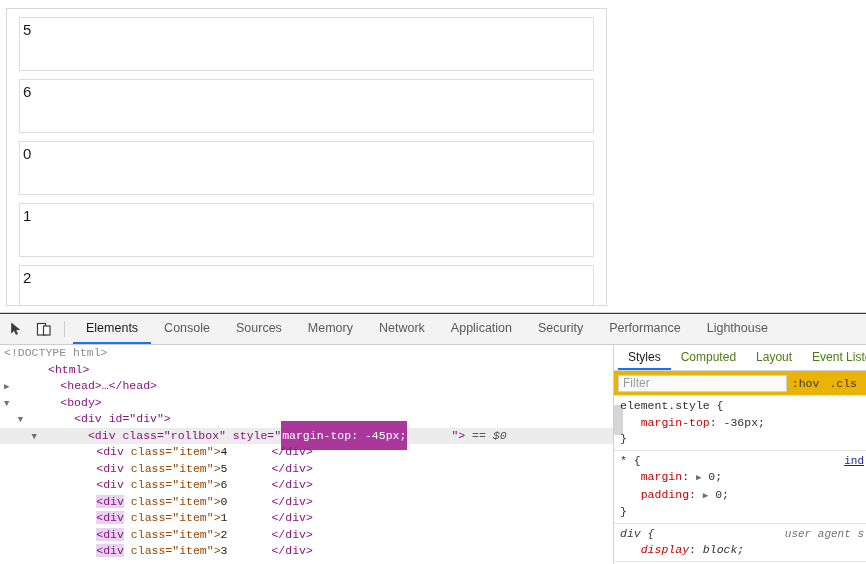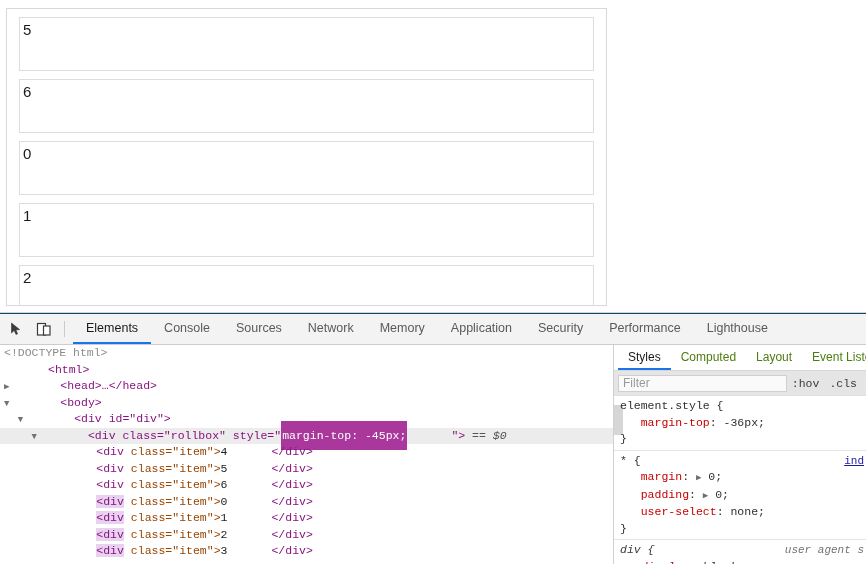--- a/index.html
+++ b/index.html
@@ -202,21 +202,21 @@
     border-bottom: 2px solid #1a73e8;
     text-align: center;
   }
   #styles-filterbar {
     height: 25px;
     display: flex;
     align-items: center;
     border-bottom: 1px solid #e0e0e0;
     padding: 0 4px;
     box-sizing: border-box;
-    background: #e5e5e5;
+    background: #eab308;
   }
   #filter-input {
     flex: 1;
     height: 17px;
     border: 1px solid #cfcfcf;
     background: #fafafa;
     font-family: "Liberation Sans", sans-serif;
     font-size: 12px;
     color: #222;
     padding: 0 4px;
@@ -312,22 +312,22 @@
         <rect x="1.5" y="1.5" width="8" height="11.5" fill="#ffffff" stroke="#3b3b3b" stroke-width="1.2"></rect>
         <rect x="7.5" y="4" width="6.5" height="9" fill="#ffffff" stroke="#3b3b3b" stroke-width="1.2"></rect>
       </svg>
     </div>
     <div class="tb-sep"></div>
     <div id="dt-tabs">
 
     <div class="dt-tab active">Elements</div>
         <div class="dt-tab">Console</div>
         <div class="dt-tab">Sources</div>
+        <div class="dt-tab">Memory</div>
         <div class="dt-tab">Network</div>
-        <div class="dt-tab">Memory</div>
         <div class="dt-tab">Application</div>
         <div class="dt-tab">Security</div>
         <div class="dt-tab">Performance</div>
         <div class="dt-tab">Lighthouse</div>
       </div>
   </div>
 
   <div id="dt-body">
 
     <div id="dom-pane">
@@ -365,21 +365,20 @@
           <div class="rule">
             <div class="rule-line"><span class="sel">element.style {</span></div>
             <div class="rule-line">   <span class="prop">margin-top</span>: <span class="value">-36px;</span></div>
             <div class="rule-line"><span class="sel">}</span></div>
           </div>
           <div class="rule">
             <div class="origin link">ind</div>
             <div class="rule-line"><span class="sel">* {</span></div>
             <div class="rule-line">   <span class="prop">margin</span>: <span class="tri">▶</span> <span class="value">0;</span></div>
             <div class="rule-line">   <span class="prop">padding</span>: <span class="tri">▶</span> <span class="value">0;</span></div>
-            <div class="rule-line">   <span class="prop">user-select</span>: <span class="value">none;</span></div>
             <div class="rule-line"><span class="sel">}</span></div>
           </div>
           <div class="rule">
             <div class="origin">user agent s</div>
             <div class="rule-line"><span class="sel ua">div {</span></div>
             <div class="rule-line">   <span class="prop ua">display</span>: <span class="value ua">block;</span></div>
           </div>
         </div>
     </div>
 

